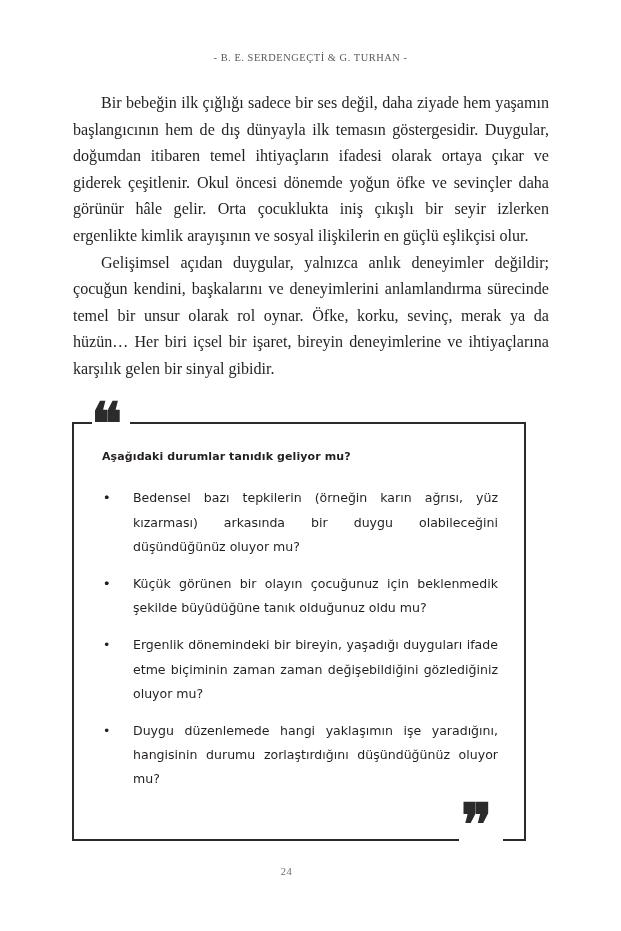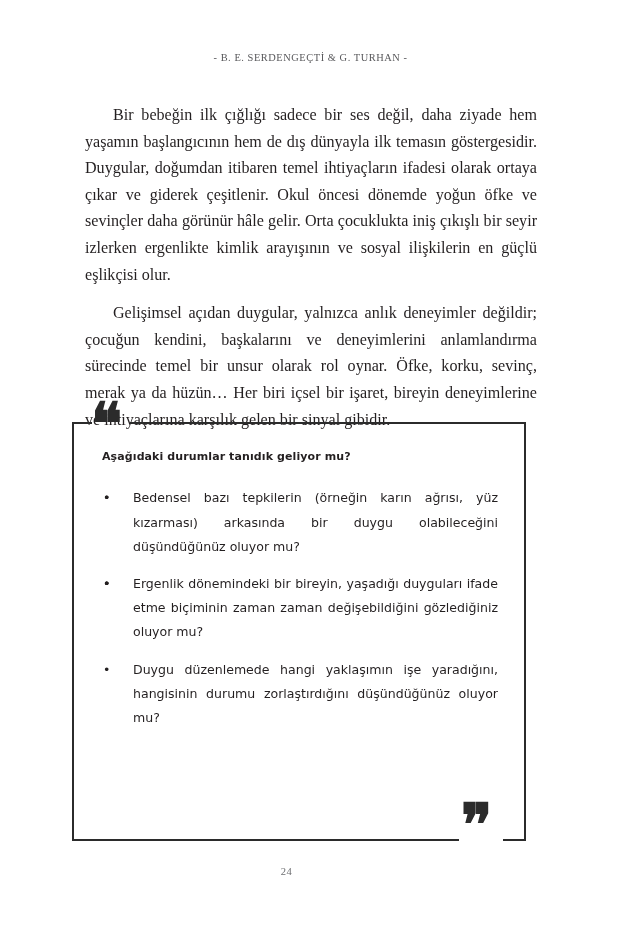--- a/index.html
+++ b/index.html
@@ -38,21 +38,21 @@
 
   
   .body-col {
     position: absolute;
     left: 73px;
     top: 90px;
     width: 476px;
   }
 
   p.para {
-    margin: 12px;
+    margin: 0;
     font-size: 16.1px;
     line-height: 26.6px;
     text-align: justify;
     text-justify: inter-word;
     text-indent: 28px;
     color: #231f20;
     hyphens: manual;
   }
   p.para + p.para {
     margin-top: 0px;
@@ -191,20 +191,21 @@
         </li>
         <li>
           <span class="bullet">•</span>
           <span>Bedensel bazı tepkilerin (örneğin karın ağrısı, yüz kızarması) arkasında bir duygu olabileceğini düşündüğünüz oluyor mu?</span>
         </li>
         <li>
           <span class="bullet">•</span>
         </li>
         <li>
           <span class="bullet">•</span>
+          <span>Küçük görünen bir olayın çocuğunuz için beklenmedik şekilde büyüdüğüne tanık olduğunuz oldu mu?</span>
         </li>
         <li>
           <span class="bullet">•</span>
           <span>Ergenlik dönemindeki bir bireyin, yaşadığı duyguları ifade etme biçiminin zaman zaman değişebildiğini gözlediğiniz oluyor mu?</span>
         </li>
         <li>
           <span class="bullet">•</span>
           <span>Duygu düzenlemede hangi yaklaşımın işe yaradığını, hangisinin durumu zorlaştırdığını düşündüğünüz oluyor mu?</span>
         </li>
       </ul>

